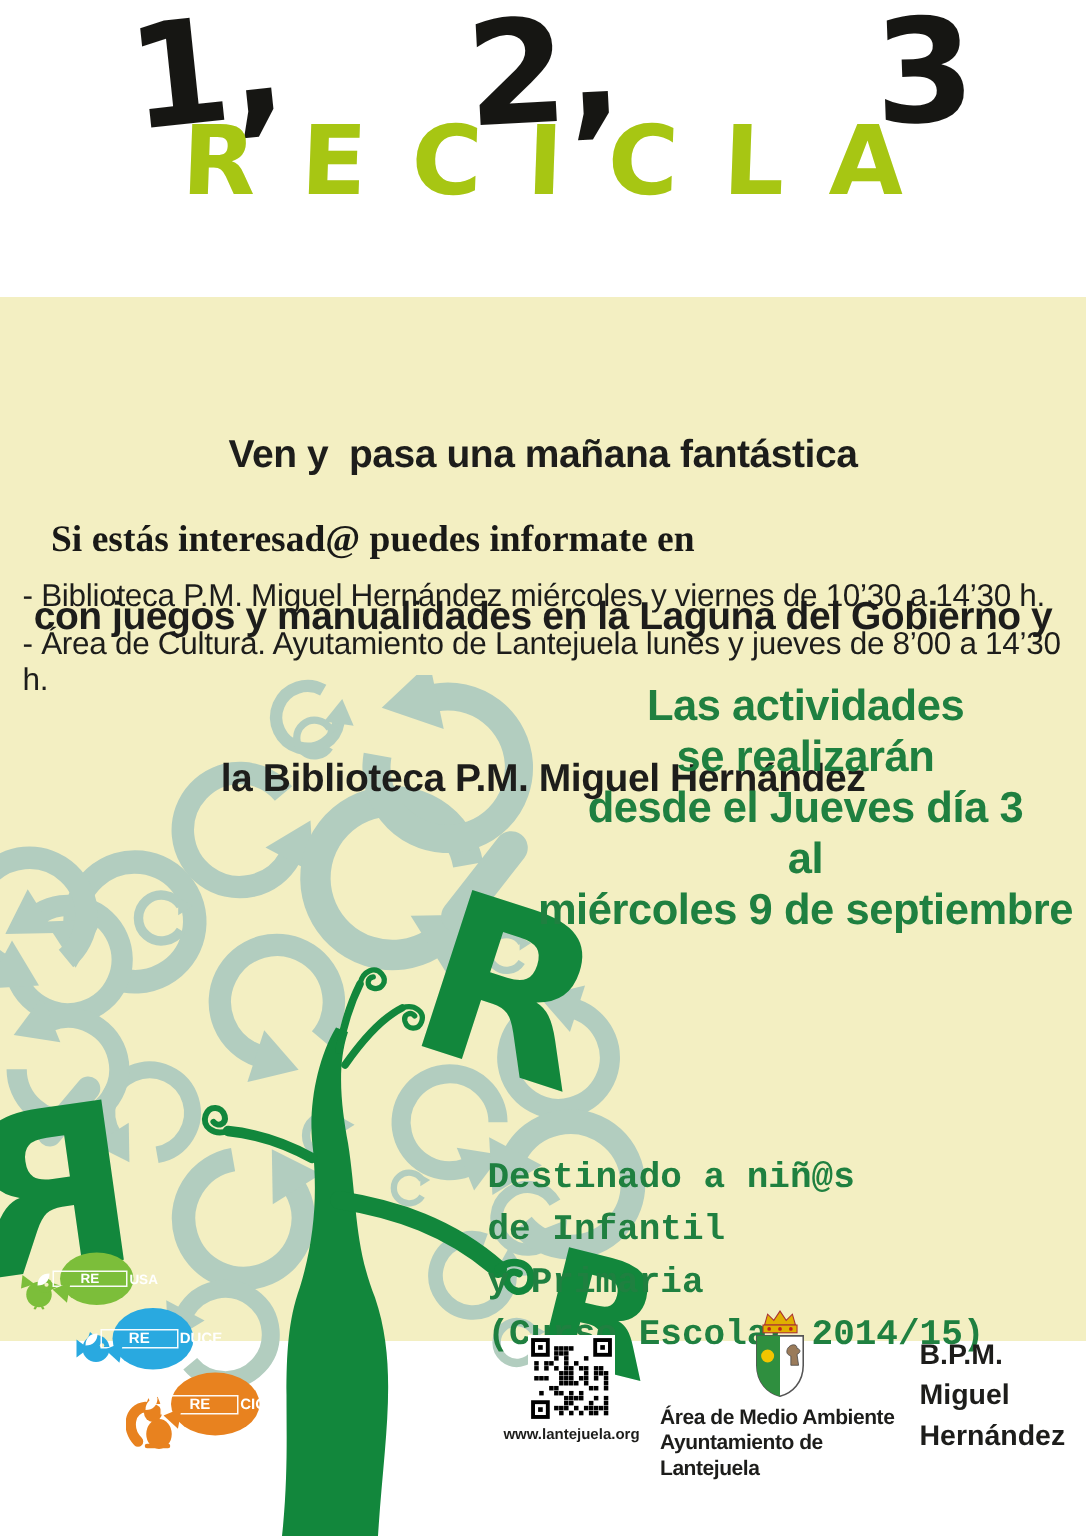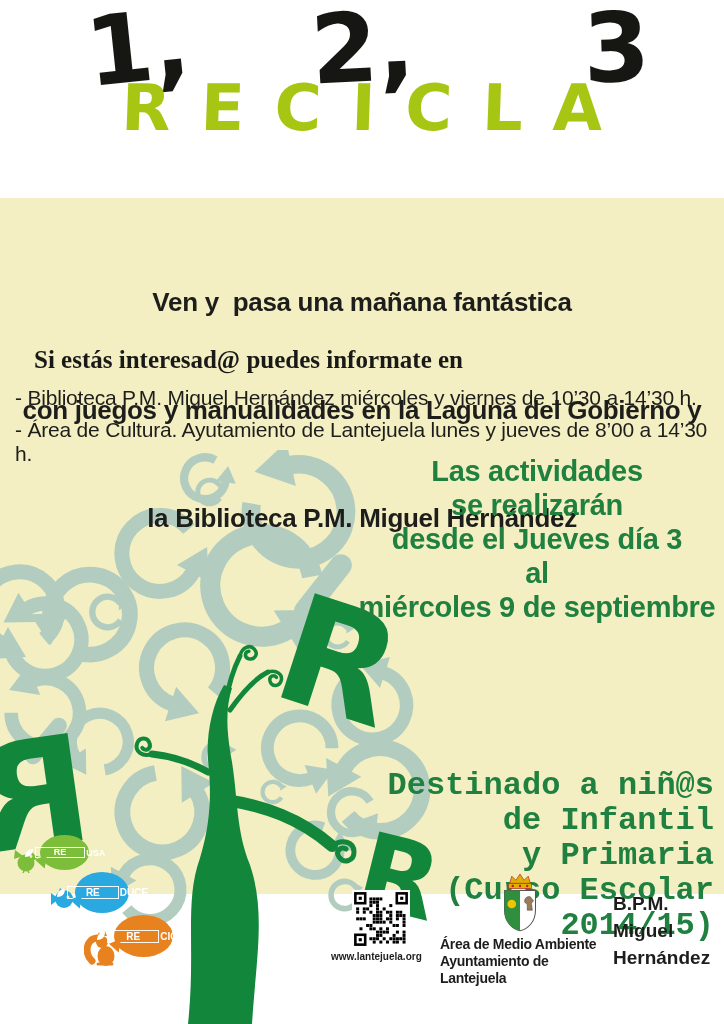--- a/index.html
+++ b/index.html
@@ -32,41 +32,41 @@
   .info-heading{position:absolute;top:148px;left:34px;z-index:3;
     font-family:"Liberation Serif",serif;font-weight:bold;font-size:25px;color:#191917;}
   .info-item{position:absolute;left:15px;z-index:3;font-size:21px;font-weight:500;letter-spacing:-0.2px;color:#1d1d1b;}
   .info-item-0{top:188px;}
   .info-item-1{top:220px;}
   
   .schedule{position:absolute;top:256px;left:350px;width:374px;z-index:3;text-align:center;
     color:#1f8040;font-weight:bold;font-size:29px;line-height:34px;letter-spacing:-0.3px;}
   .reminder{position:absolute;top:470px;left:324px;width:400px;z-index:3;text-align:center;
     color:#161613;font-weight:600;font-size:23px;line-height:33px;}
-  .audience{position:absolute;top:570px;left:325px;width:389px;z-index:3;text-align:right;
-    font-family:"Liberation Mono",monospace;font-weight:bold;font-size:32px;line-height:35px;color:#1f8040;}
+  .audience{position:absolute;top:570px;left:325px;width:389px;z-index:3;text-align:left;
+    font-family:"Liberation Mono",monospace;font-weight:bold;font-size:24px;line-height:35px;color:#1f8040;}
   
   .tree-svg{position:absolute;top:252px;left:0;z-index:1;pointer-events:none;}
   
   .animal{position:absolute;z-index:3;}
   .bubble{position:absolute;z-index:3;border-radius:50%;display:flex;align-items:center;justify-content:center;
     color:#fff;font-weight:bold;font-family:"Liberation Sans",sans-serif;}
   .bubble::before{content:"";position:absolute;left:-12px;top:52%;
     border:7px solid transparent;border-right:11px solid var(--bc);transform:rotate(10deg);}
   .bubble-green{--bc:#7cbe3a;background:#7cbe3a;left:40px;top:637px;width:49px;height:35px;font-size:9px;}
   .bubble-blue{--bc:#29a9e0;background:#29a9e0;left:75px;top:674px;width:54px;height:41px;font-size:10px;}
   .bubble-orange{--bc:#e8821f;background:#e8821f;left:114px;top:717px;width:59px;height:42px;font-size:10px;}
   .badge-prefix{border:1px solid rgba(255,255,255,0.95);padding:0 18px;margin-right:1px;line-height:1.1;}
   .leaf-icon{margin-right:1px;display:inline-flex;}
   .animal-bird{left:12px;top:649px;}
   .animal-fish{left:50px;top:687px;}
   .animal-squirrel{left:84px;top:733px;}
   
   .qr{position:absolute;left:352px;top:692px;z-index:3;}
-  .qr-caption{position:absolute;left:331px;top:753px;width:100px;text-align:left;z-index:3;
+  .qr-caption{position:absolute;left:331px;top:753px;width:100px;text-align:center;z-index:3;
     font-size:10px;font-weight:bold;color:#1d1d1b;}
   .shield{position:absolute;left:497px;top:674px;z-index:3;}
   .org-caption{position:absolute;left:440px;top:738px;width:176px;text-align:left;z-index:3;
     font-size:14px;font-weight:700;line-height:17px;letter-spacing:-0.3px;color:#1d1d1b;}
   .bpm{position:absolute;left:613px;top:692px;width:100px;text-align:left;z-index:3;
     font-size:19px;font-weight:700;line-height:27px;color:#1d1d1b;}
 </style>
 </head>
 <body>
 

